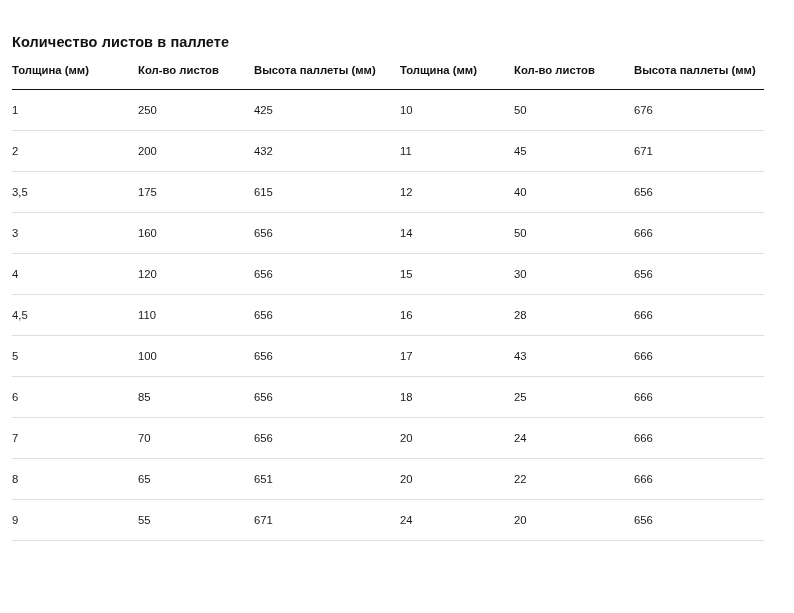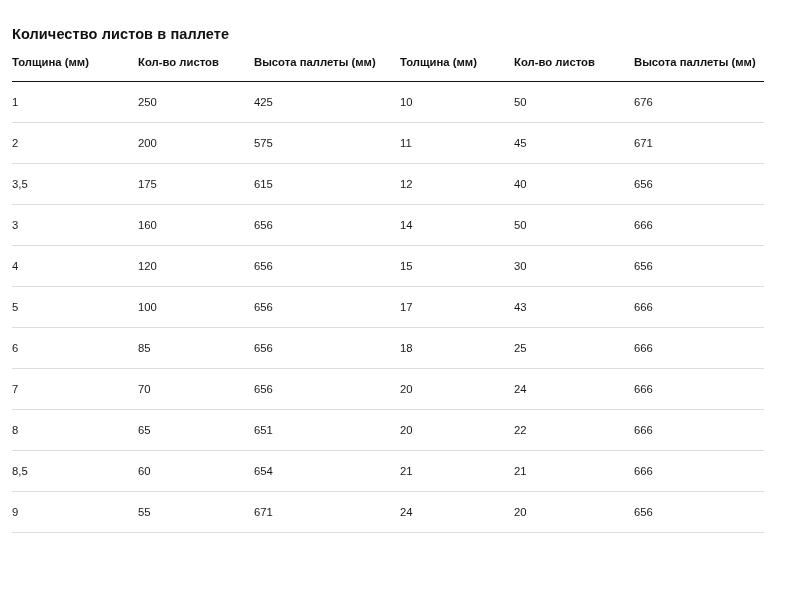--- a/index.html
+++ b/index.html
@@ -17,21 +17,21 @@
   .page {
     box-sizing: border-box;
     width: 794px;
     height: 613px;
     padding: 26px 30px 0 12px;
   }
   .title {
     font-size: 14.5px;
     font-weight: bold;
     color: #111111;
-    margin: 0 0 14px 0;
+    margin: 8px 0 14px 0;
     letter-spacing: 0.1px;
   }
   table.sheet-table {
     width: 752px;
     border-collapse: collapse;
     table-layout: fixed;
   }
   table.sheet-table th {
     text-align: left;
     font-size: 11.3px;
@@ -87,21 +87,21 @@
         <td class="c0">1</td>
         <td class="c1">250</td>
         <td class="c2">425</td>
         <td class="c3">10</td>
         <td class="c4">50</td>
         <td class="c5">676</td>
       </tr>
       <tr>
         <td class="c0">2</td>
         <td class="c1">200</td>
-        <td class="c2">575</td>
+        <td class="c2">432</td>
         <td class="c3">11</td>
         <td class="c4">45</td>
         <td class="c5">671</td>
       </tr>
       <tr>
         <td class="c0">3,5</td>
         <td class="c1">175</td>
         <td class="c2">615</td>
         <td class="c3">12</td>
         <td class="c4">40</td>
@@ -115,20 +115,28 @@
         <td class="c4">50</td>
         <td class="c5">666</td>
       </tr>
       <tr>
         <td class="c0">4</td>
         <td class="c1">120</td>
         <td class="c2">656</td>
         <td class="c3">15</td>
         <td class="c4">30</td>
         <td class="c5">656</td>
+      </tr>
+      <tr>
+        <td class="c0">4,5</td>
+        <td class="c1">110</td>
+        <td class="c2">656</td>
+        <td class="c3">16</td>
+        <td class="c4">28</td>
+        <td class="c5">666</td>
       </tr>
       <tr>
         <td class="c0">5</td>
         <td class="c1">100</td>
         <td class="c2">656</td>
         <td class="c3">17</td>
         <td class="c4">43</td>
         <td class="c5">666</td>
       </tr>
       <tr>
@@ -149,28 +157,20 @@
       </tr>
       <tr>
         <td class="c0">8</td>
         <td class="c1">65</td>
         <td class="c2">651</td>
         <td class="c3">20</td>
         <td class="c4">22</td>
         <td class="c5">666</td>
       </tr>
       <tr>
-        <td class="c0">8,5</td>
-        <td class="c1">60</td>
-        <td class="c2">654</td>
-        <td class="c3">21</td>
-        <td class="c4">21</td>
-        <td class="c5">666</td>
-      </tr>
-      <tr>
         <td class="c0">9</td>
         <td class="c1">55</td>
         <td class="c2">671</td>
         <td class="c3">24</td>
         <td class="c4">20</td>
         <td class="c5">656</td>
       </tr>
     </tbody>
   </table>
 </div>

